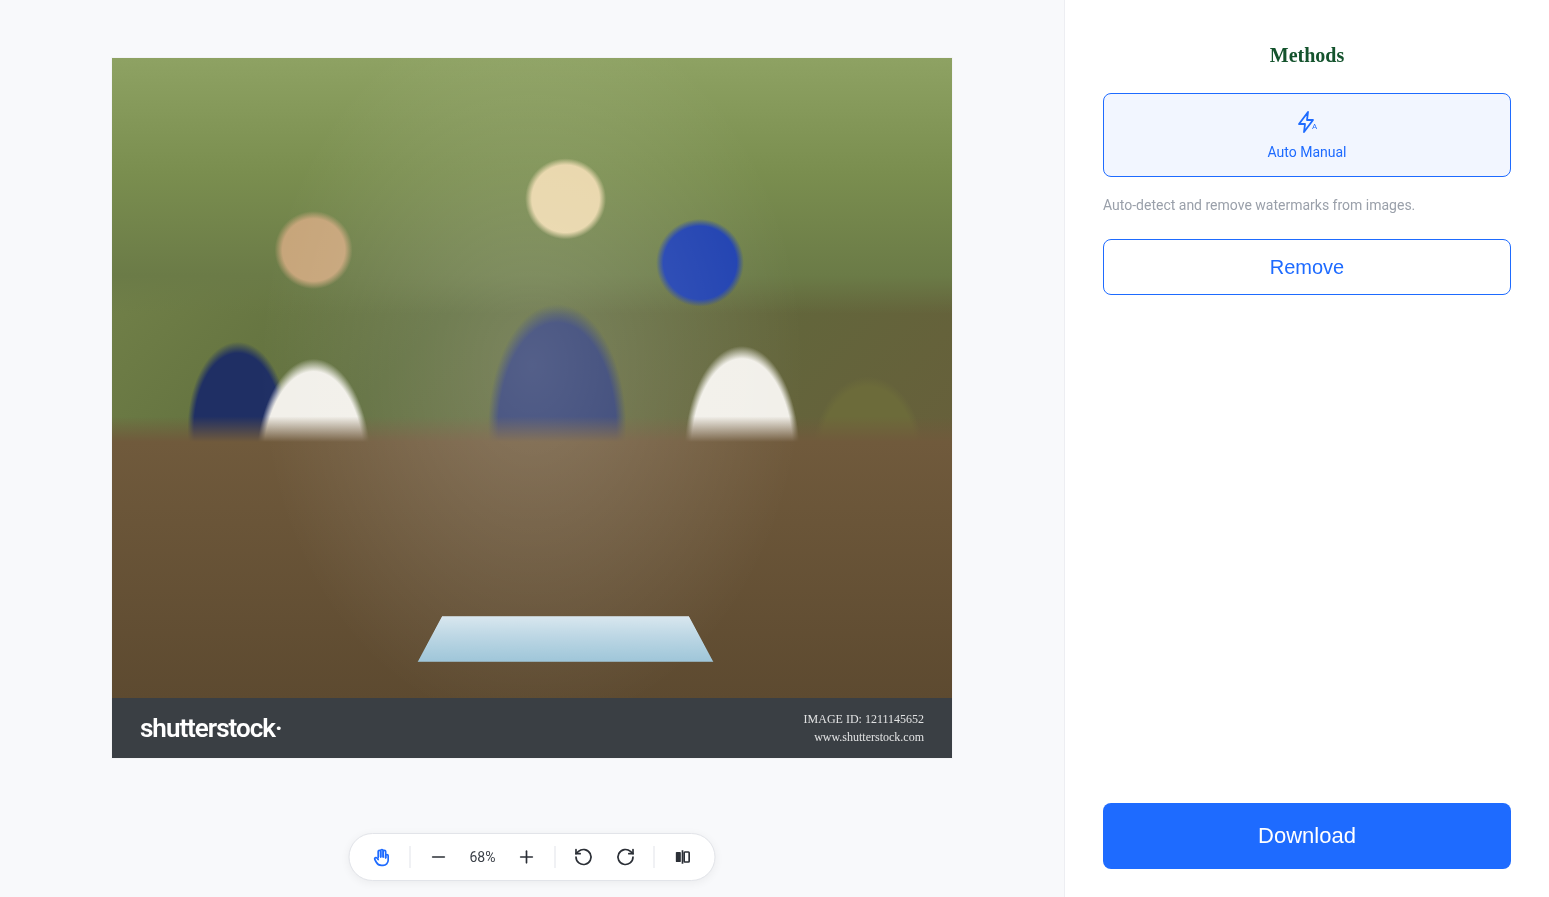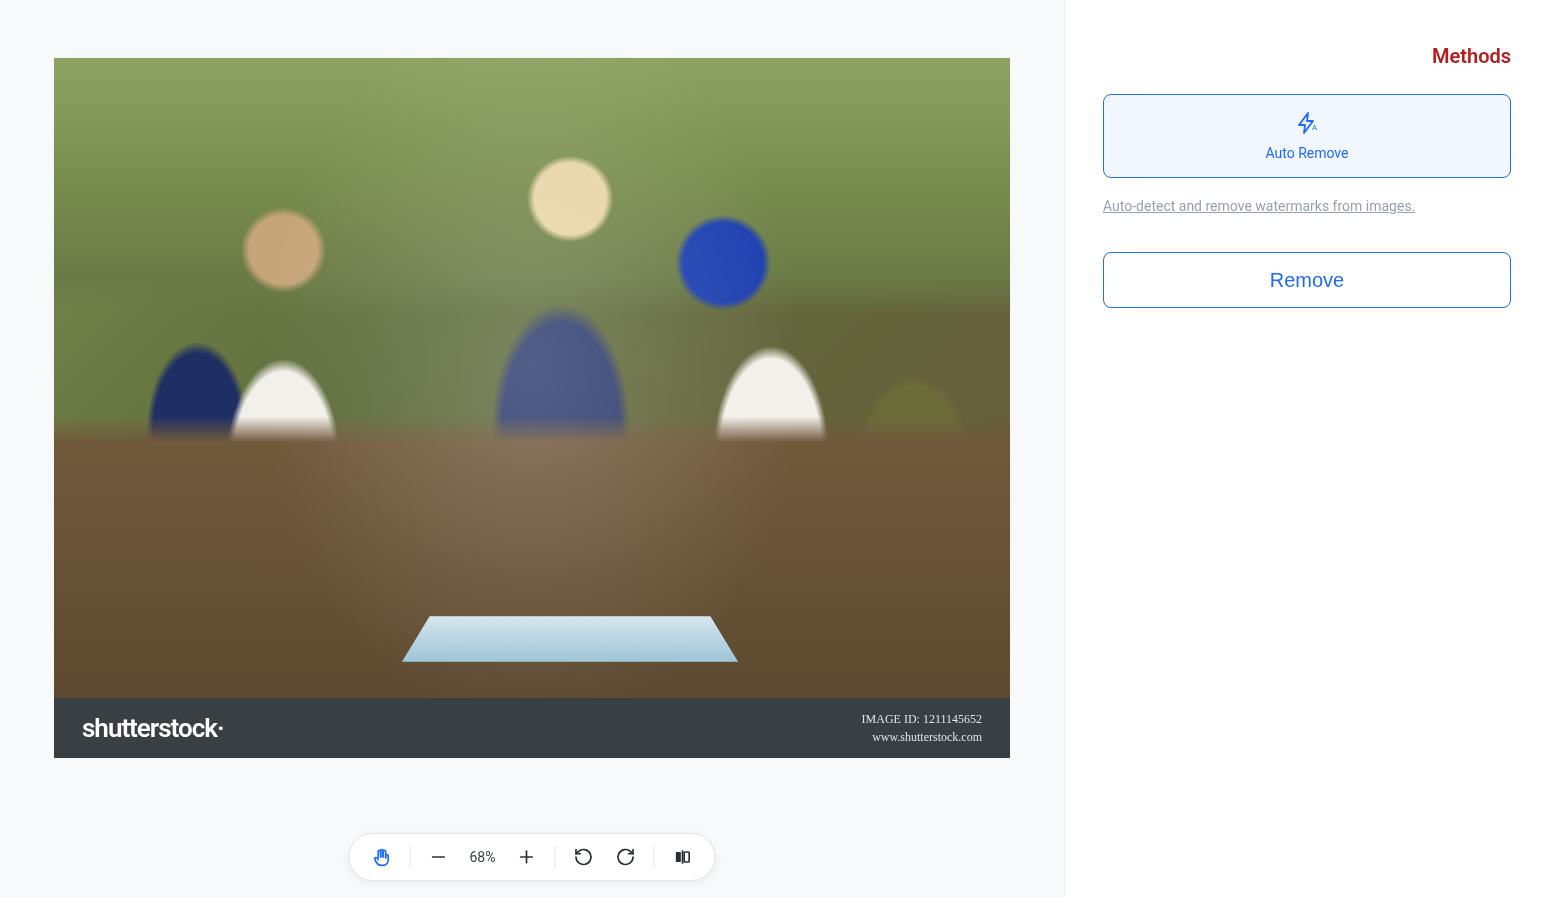--- a/index.html
+++ b/index.html
@@ -17,21 +17,21 @@
   top: 0;
   width: 1064px;
   height: 897px;
   background: #f8f9fb;
   display: flex;
   flex-direction: column;
   align-items: center;
 }
 .canvas-wrap {
   margin-top: 58px;
-  width: 956px;
+  width: 840px;
   height: 700px;
   background: #701a75;
   position: relative;
   box-shadow: 0 0 0 1px rgba(0,0,0,0.02);
   overflow: hidden;
 }
 .photo {
   width: 100%;
   height: 640px;
   background:
@@ -110,23 +110,24 @@
   height: 897px;
   background: #fff;
   border-left: 1px solid #edeef2;
   padding: 24px 38px 0 38px;
   display: flex;
   flex-direction: column;
 }
 .sb-title {
   font-size: 20px;
   font-weight: 600;
-  color: #b91c1c;
-  text-align: right;
+  color: #14532d;
+  text-align: center;
   margin: 20px 0 26px 0;
+  font-family: Liberation Serif, serif;
 }
 .method-row {
   display: flex;
   gap: 12px;
   margin-bottom: 20px;
 }
 .method-card {
   flex: 1;
   height: 84px;
   border-radius: 8px;
@@ -144,22 +145,21 @@
   color: #1e6bff;
 }
 .method-card.inactive {
   background: #f2f3f6;
   color: #3a3f47;
 }
 .method-card svg { width: 24px; height: 24px; }
 .sb-desc {
   font-size: 14px;
   color: #9aa0aa;
-  margin-bottom: 38px;
-  text-decoration: underline;
+  margin-bottom: 26px;
 }
 .remove-btn {
   width: 100%;
   height: 56px;
   border: 1.5px solid #1e6bff;
   border-radius: 8px;
   background: #fff;
   color: #1e6bff;
   font-size: 20px;
   font-weight: 500;
@@ -254,21 +254,22 @@
 
 <div class="sidebar">
   <div class="sb-title">Methods</div>
 
   <div class="method-row">
     <div class="method-card active">
       <svg viewBox="0 0 24 24" fill="none" stroke="currentColor" stroke-width="1.8" stroke-linecap="round" stroke-linejoin="round">
         <path d="M13 2 4 14h6l-1 8 9-12h-6l1-8z"></path>
         <text x="17" y="19" font-size="8" fill="currentColor" stroke="none">A</text>
       </svg>
-      <span>Auto Remove</span>
+      <span>Auto Manual</span>
     </div>
   </div>
 
   <div class="sb-desc">Auto-detect and remove watermarks from images.</div>
 
   <button class="remove-btn">Remove</button>
 
+  <button class="download-btn">Download</button>
 </div>
 
 </body></html>

